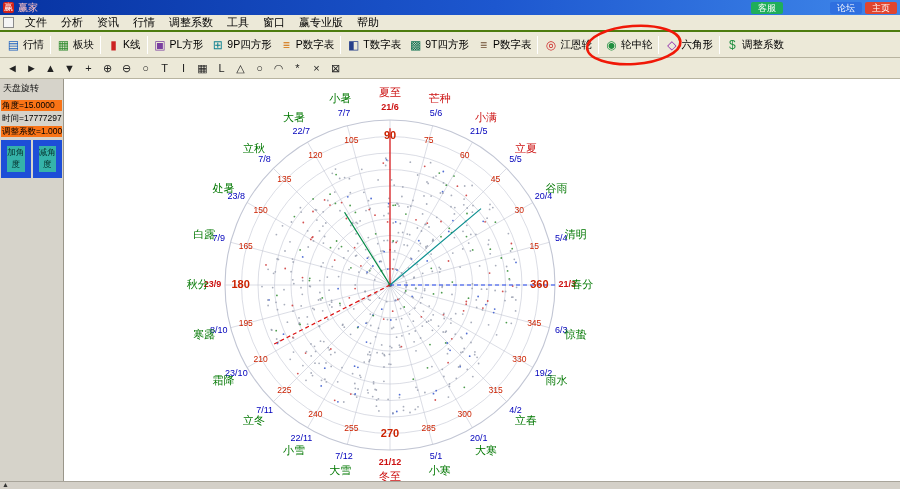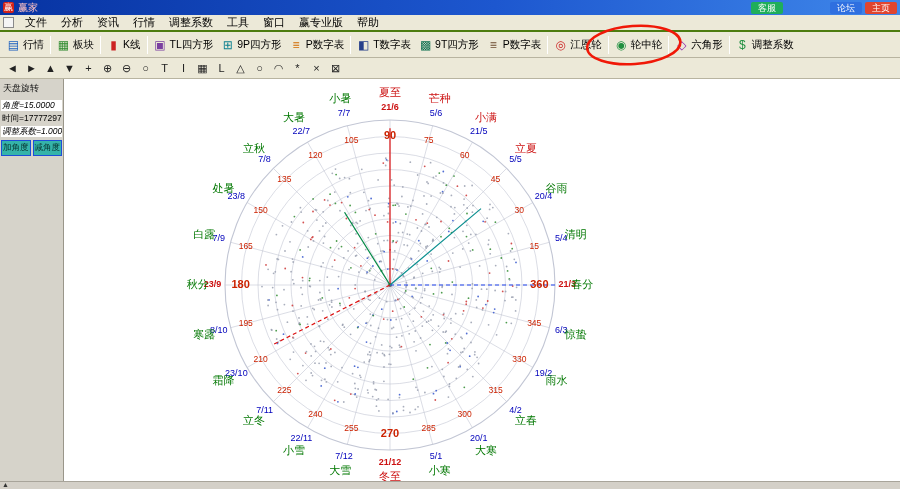--- a/index.html
+++ b/index.html
@@ -56,24 +56,24 @@
   
   .left-panel {
     position:absolute; left:0; top:79px; width:64px; height:402px;
     background:#d6d3ca; border-right:1px solid #9a968a; padding:2px 1px;
   }
   .panel-header { font-size:9px; color:#111; padding:1px 6px 3px 2px; white-space:nowrap; overflow:hidden; }
   .panel-item {
     font-size:8.5px; line-height:11px; padding:0 1px; margin:2px 0;
     white-space:nowrap; overflow:hidden; color:#000;
   }
-  .panel-item.hl { background:#ffffff;font-style:italic; }
+  .panel-item.hl { background:#f97316; }
   .panel-btn-row { display:flex; gap:2px; margin-top:3px; }
   .pbtn {
-    flex:1; background:#35b3a9; border:1px solid #1d4ed8; color:#05302c;
+    flex:1; background:#35b3a9; border:6px solid #1d4ed8; color:#05302c;
     font-size:8.5px; padding:1px 0; font-family:"Liberation Sans", sans-serif;
   }
   
   .chart-area { position:absolute; left:64px; top:79px; width:836px; height:402px; background:#fff; }
   
   .annot { position:absolute; z-index:50; pointer-events:none; }
   
   .statusbar {
     position:absolute; left:0; right:0; bottom:0; height:8px;
     background:#d4d0c8; border-top:1px solid #a8a49a;
@@ -117,21 +117,21 @@
       <span class="tb1-label">板块</span>
     </div>
     <span class="tb1-sep"></span>
     <div class="tb1-btn">
       <span class="tb1-icon" style="color: rgb(204, 34, 34);">▮</span>
       <span class="tb1-label">K线</span>
     </div>
     <span class="tb1-sep"></span>
     <div class="tb1-btn">
       <span class="tb1-icon" style="color: rgb(122, 63, 160);">▣</span>
-      <span class="tb1-label">TL四方形</span>
+      <span class="tb1-label">PL方形</span>
     </div>
     <div class="tb1-btn">
       <span class="tb1-icon" style="color: rgb(10, 127, 143);">⊞</span>
       <span class="tb1-label">9P四方形</span>
     </div>
     <div class="tb1-btn">
       <span class="tb1-icon" style="color: rgb(208, 106, 0);">≡</span>
       <span class="tb1-label">P数字表</span>
     </div>
     <span class="tb1-sep"></span>

